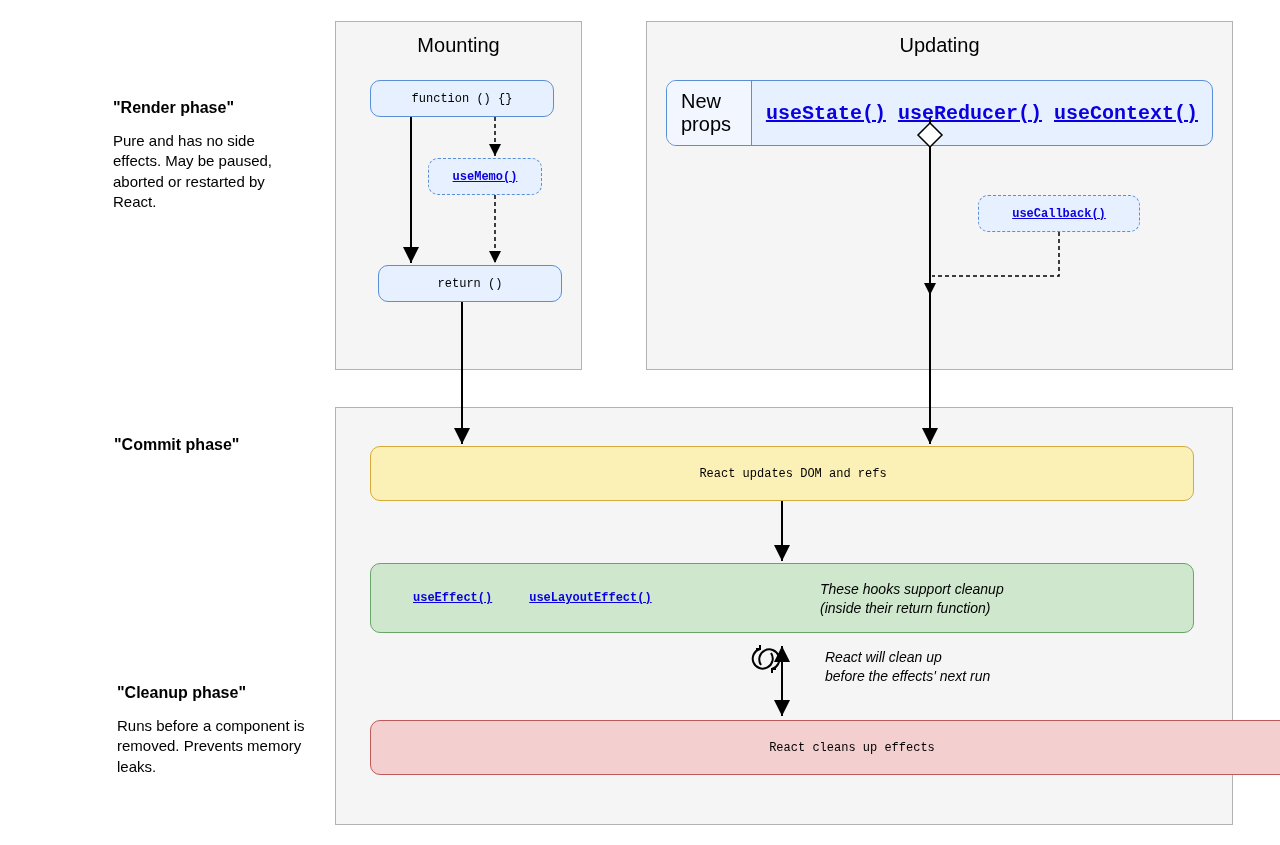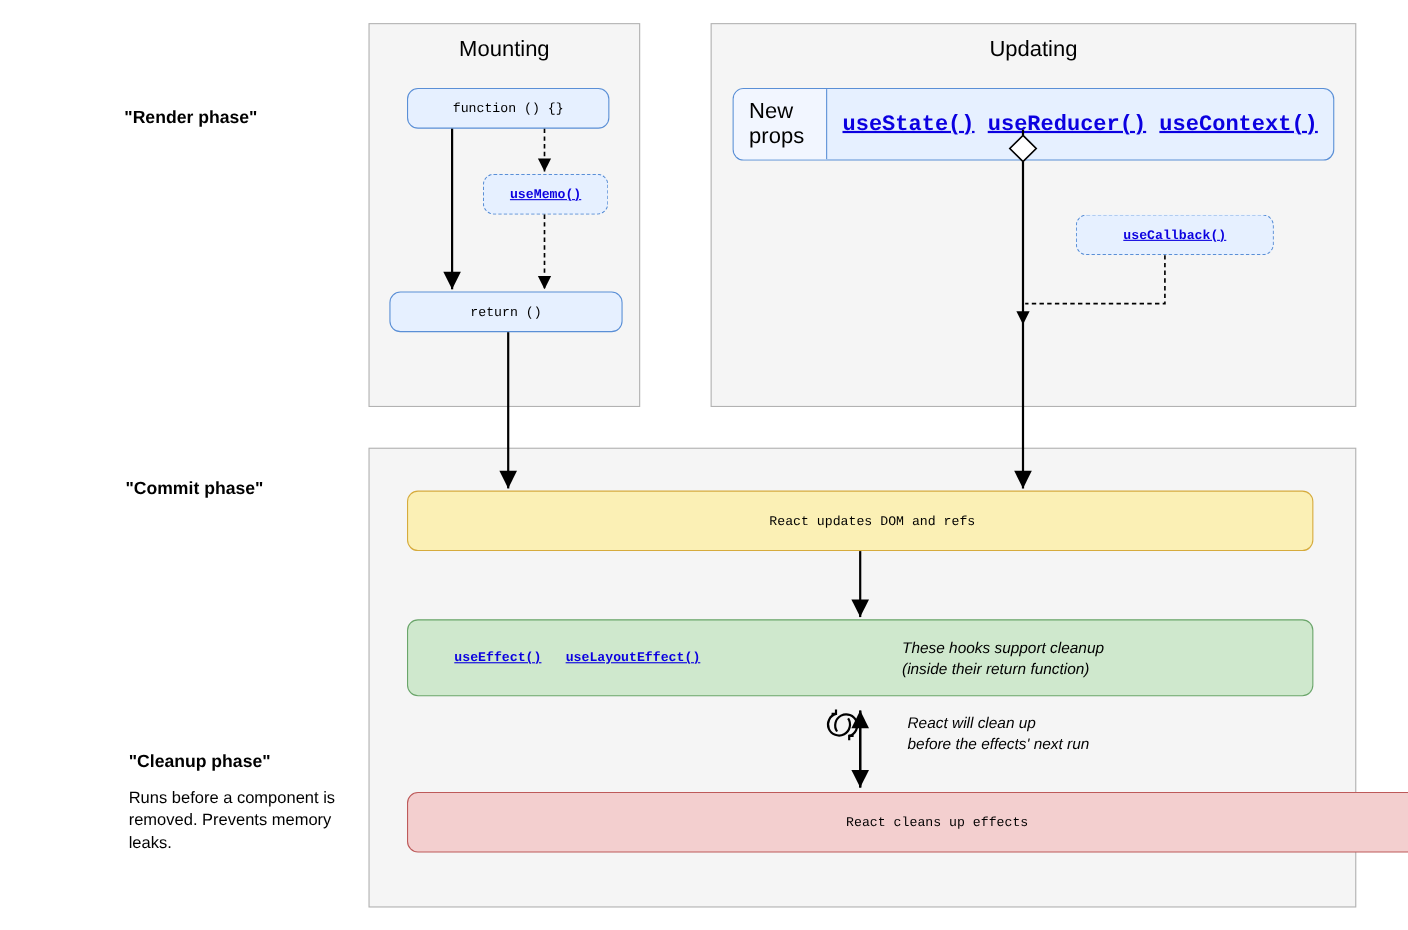--- a/index.html
+++ b/index.html
@@ -76,64 +76,65 @@
     display: flex;
     align-items: center;
     gap: 12px;
     font-size: 20px;
   }
   .update-pill .seg.first {
     background: #f2f6ff;
     border-right: 1.5px solid #5a8fd6;
     font-family: -apple-system, sans-serif;
   }
-  .effects-row { display:flex; gap: 22px; padding-left: 30px; text-align: center; }
+  .effects-row { display:flex; gap: 37px; padding-left: 30px; text-align: center; }
 </style>
 </head>
 <body>
 
 <div class="phase-label" style="left:113px; top:99px;">
   <div class="title">"Render phase"</div>
+  <div class="desc">Pure and has no side effects. May be paused, aborted or restarted by React.</div>
 </div>
 <div class="phase-label" style="left:114px; top:436px;">
   <div class="title">"Commit phase"</div>
 </div>
 <div class="phase-label" style="left:117px; top:684px;">
   <div class="title">"Cleanup phase"</div>
   <div class="desc">Runs before a component is removed. Prevents memory leaks.</div>
 </div>
 
 <div class="panel" style="left:335px; top:21px; width:247px; height:349px;">
   <div class="panel-title">Mounting</div>
 </div>
 
 <div class="node node-blue mono" style="left:370px; top:80px; width:184px; height:37px;">
   <span>function () {}</span>
 </div>
-<div class="node node-blue-dashed" style="left:439px; top:158px; width:114px; height:37px;">
+<div class="node node-blue-dashed" style="left:428px; top:158px; width:114px; height:37px;">
   <span class="hooklink">useMemo()</span>
 </div>
-<div class="node node-blue mono" style="left:354px; top:265px; width:212px; height:37px;">
+<div class="node node-blue mono" style="left:378px; top:265px; width:184px; height:37px;">
   <span>return ()</span>
 </div>
 
 <div class="panel" style="left:646px; top:21px; width:587px; height:349px;">
   <div class="panel-title">Updating</div>
 </div>
 
 <div class="update-pill" style="left:666px; top:80px; width:547px;">
   <div class="seg first">New props</div>
   <div class="seg">
     <span class="hooklink">useState()</span>
     <span class="hooklink">useReducer()</span>
     <span class="hooklink">useContext()</span>
   </div>
 </div>
 
-<div class="node node-blue-dashed" style="left:978px; top:195px; width:180px; height:37px;">
+<div class="node node-blue-dashed" style="left:978px; top:195px; width:162px; height:37px;">
   <span class="hooklink">useCallback()</span>
 </div>
 
 <div class="panel" style="left:335px; top:407px; width:898px; height:418px;"></div>
 
 <div class="node node-yellow mono" style="left:370px; top:446px; width:824px; height:55px;">
   <span>React updates DOM and refs</span>
 </div>
 
 <div class="node node-green" style="left:370px; top:563px; width:824px; height:70px; justify-content:flex-start;">

